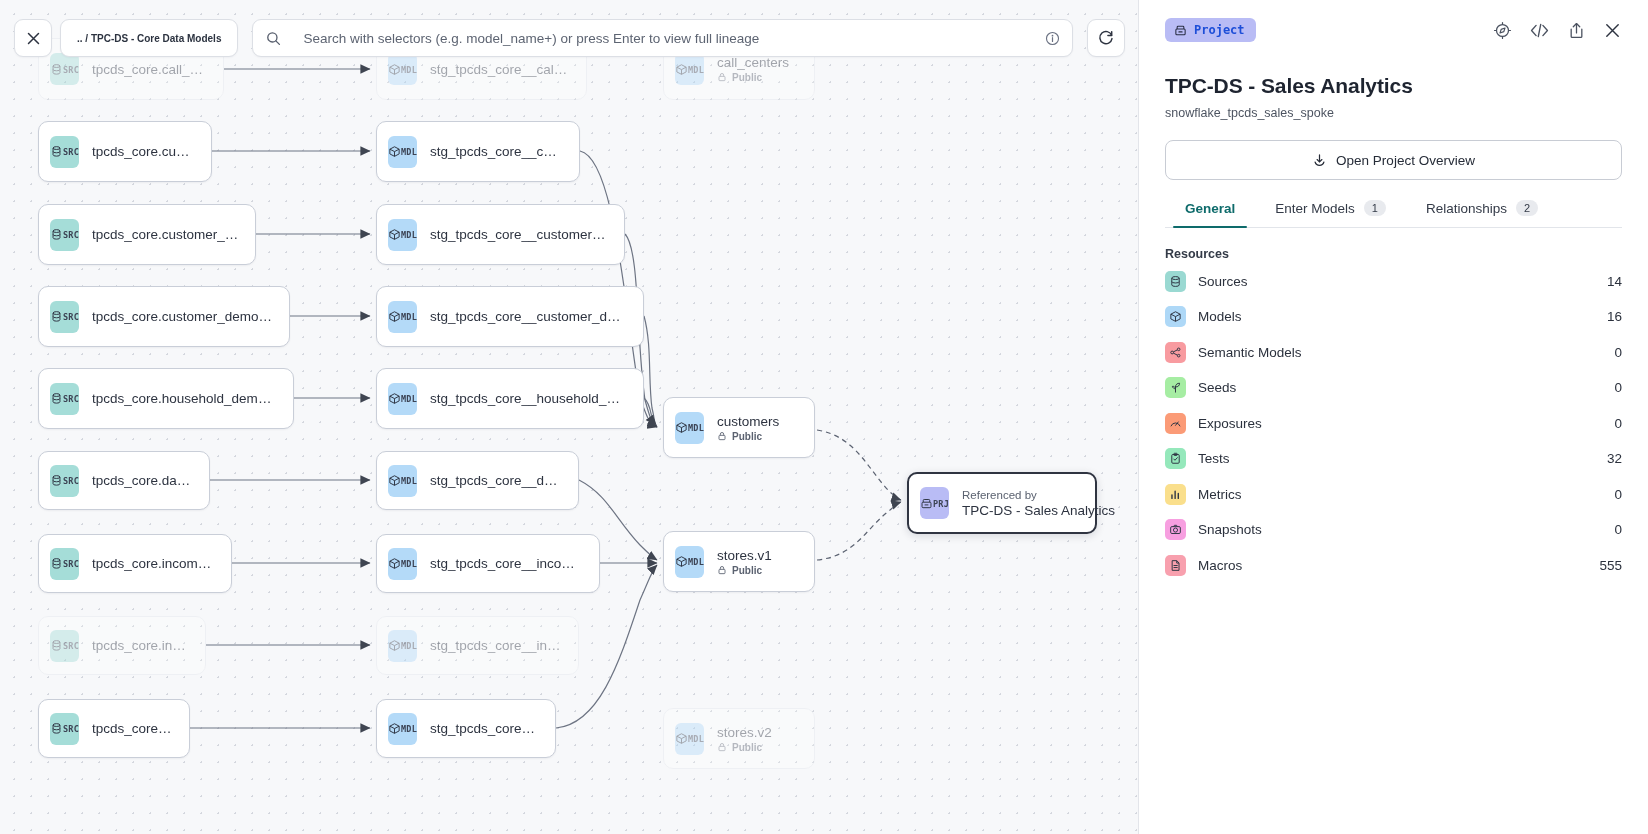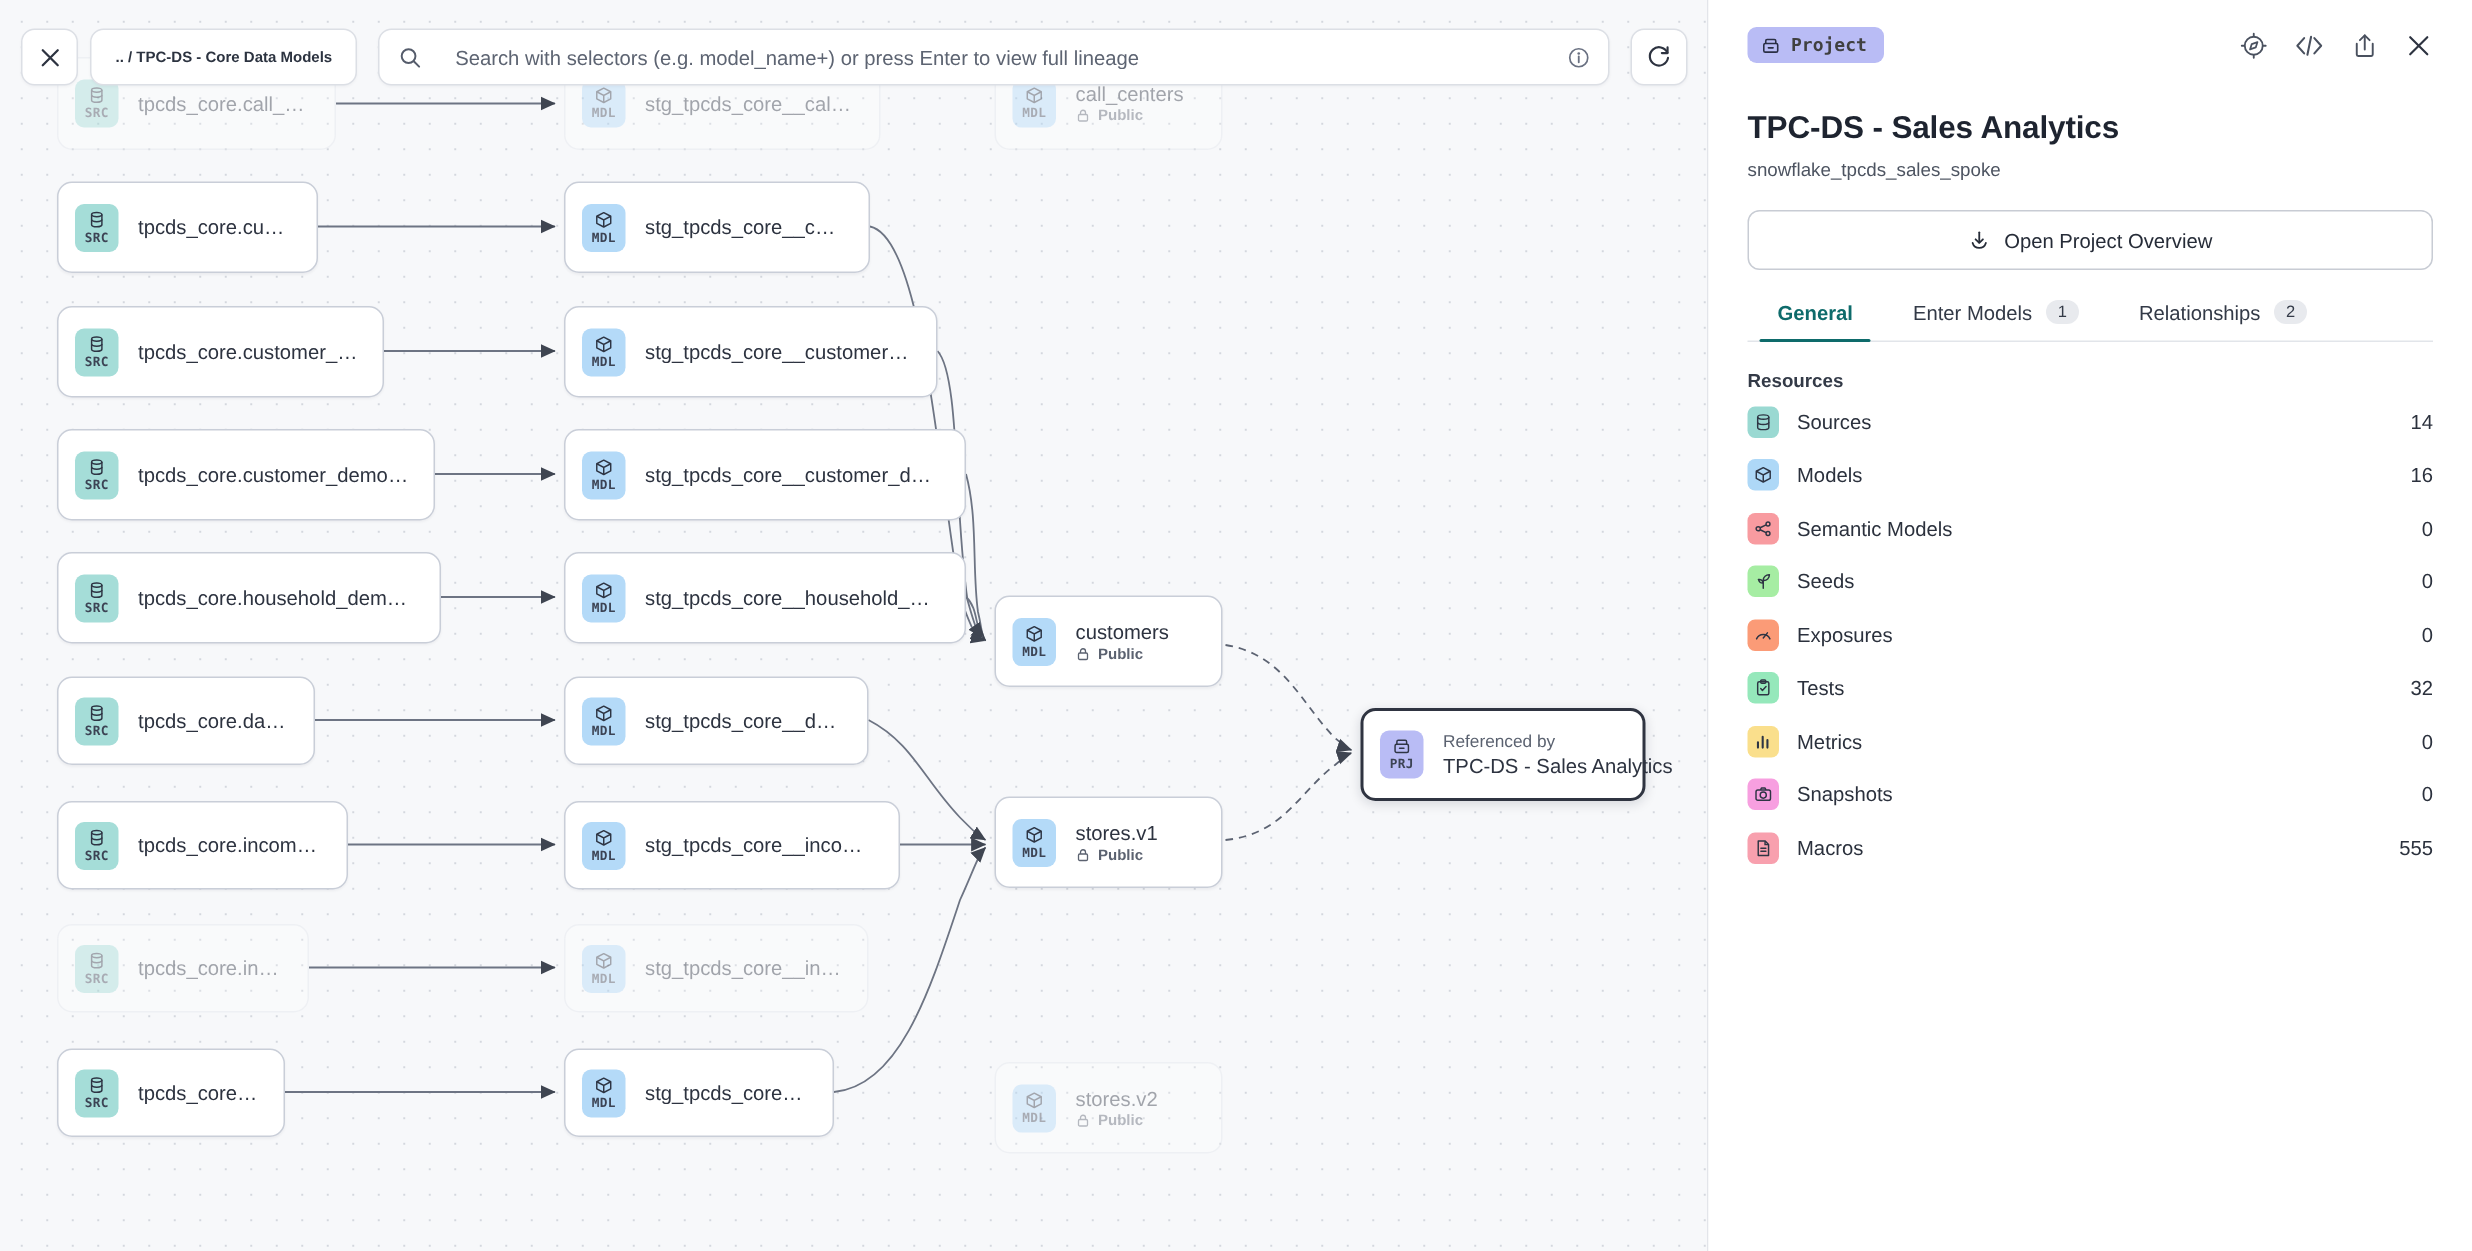--- a/index.html
+++ b/index.html
@@ -96,21 +96,21 @@
   }
   .node.dim {
     background: rgba(255,255,255,.45);
     border-color: #e4e7ec;
     box-shadow: none;
     opacity: .42;
   }
   .badge {
     width: 29px; height: 32px;
     border-radius: 6px;
-    display: flex; flex-direction: column;
+    display: flex; flex-direction: row;
     align-items: center; justify-content: center;
     gap: 0px;
     flex: 0 0 auto;
   }
   .badge .glyph { line-height: 0; }
   .badge .tag {
     font-family: "DejaVu Sans Mono", monospace;
     font-size: 8.5px; font-weight: 700;
     letter-spacing: .2px;
     color: #3c4354;
@@ -140,21 +140,21 @@
     position: relative;
   }
   .panel-top {
     display: flex; align-items: center; justify-content: space-between;
     height: 56px;
     padding-top: 4px;
   }
   .chip-project {
     display: inline-flex; align-items: center; gap: 7px;
     background: #b9bcf5;
-    color: #404040;
+    color: #1d4ed8;
     border-radius: 6px;
     padding: 5px 11px 5px 9px;
     font-family: "DejaVu Sans Mono", monospace;
     font-size: 12px; font-weight: 700;
     cursor: pointer;
   }
   .panel-icons { display: flex; align-items: center; gap: 17px; }
   .pic { cursor: pointer; display: flex; line-height: 0; }
   .panel-title {
     font-size: 21px; font-weight: 700; color: #1e2430;

